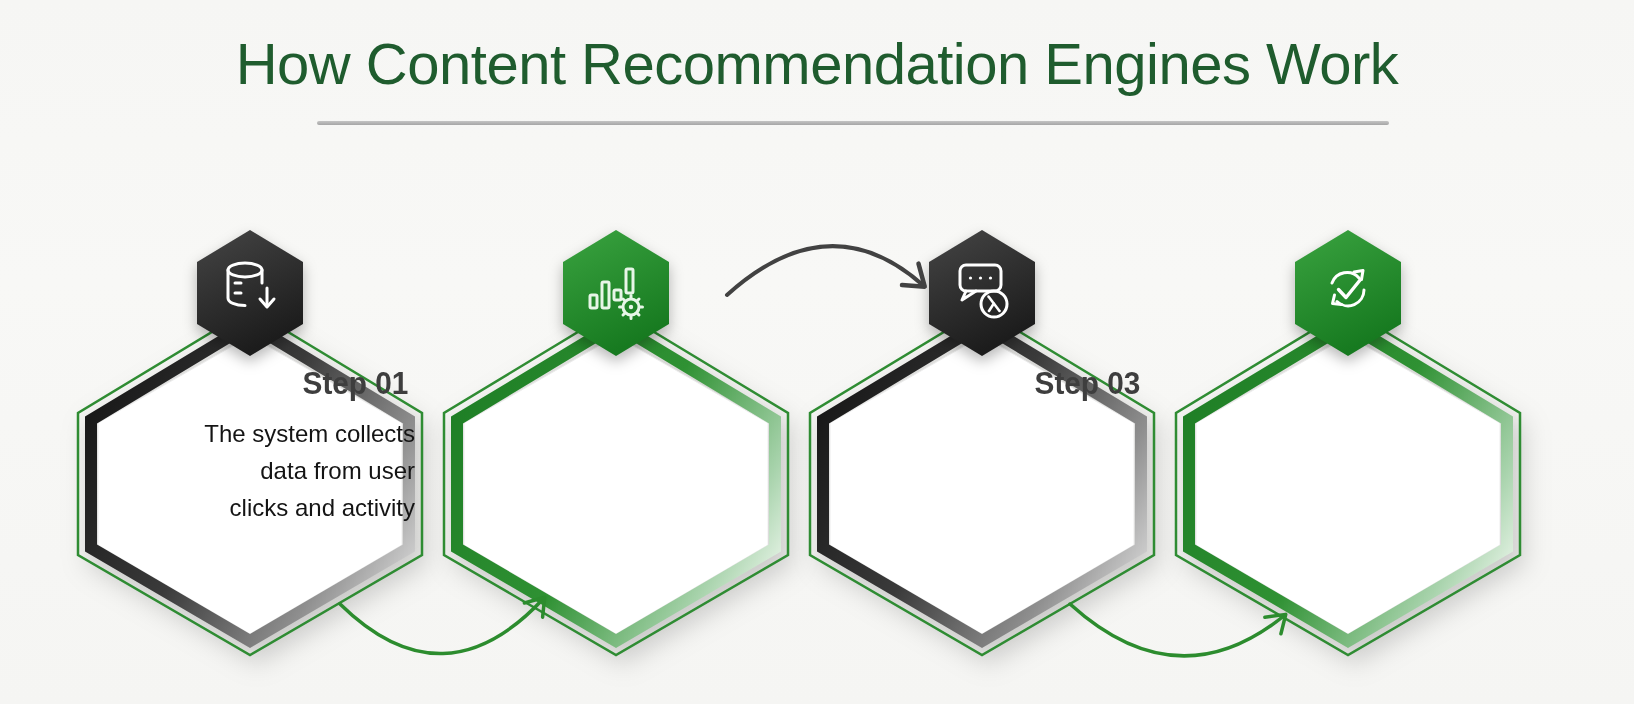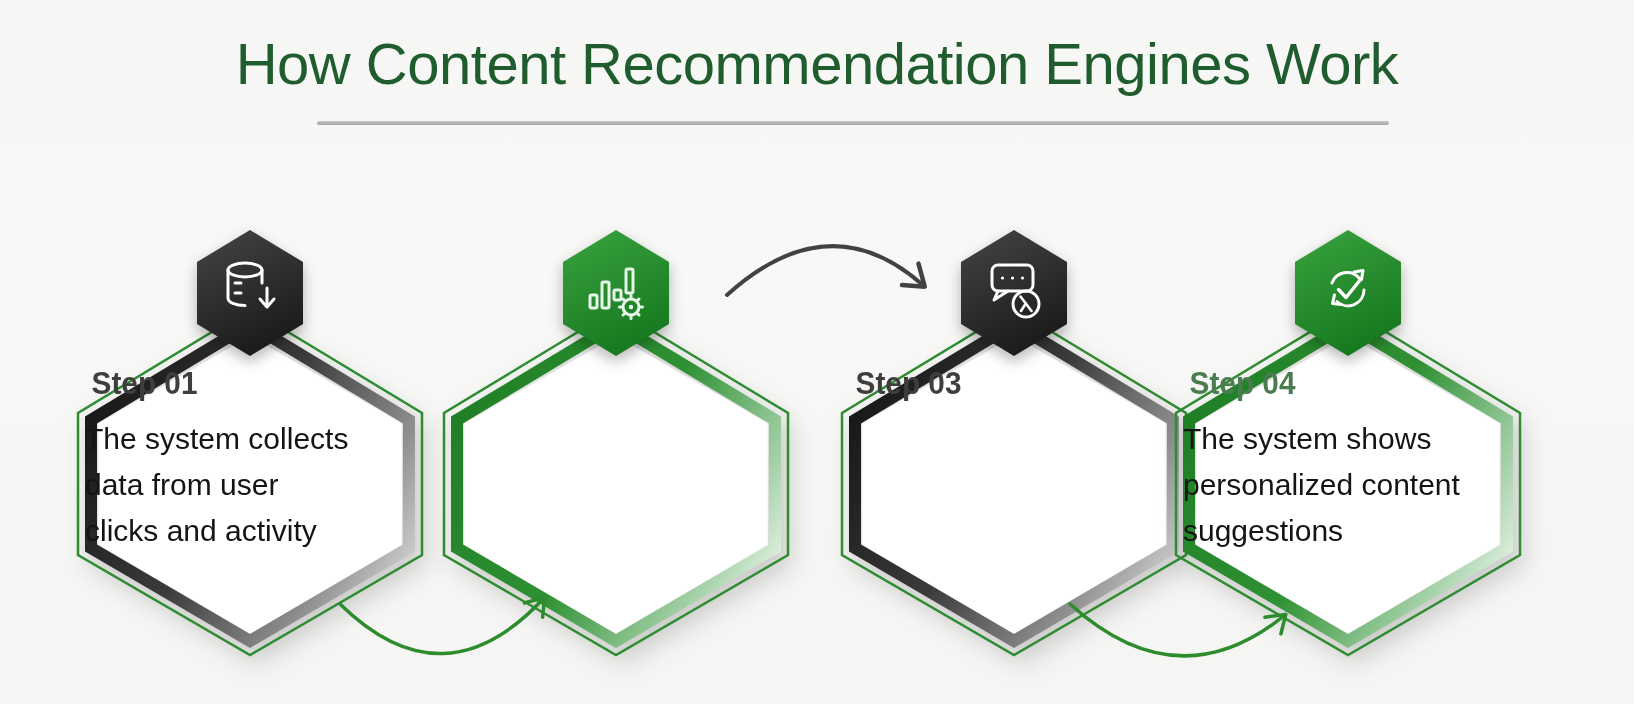--- a/index.html
+++ b/index.html
@@ -26,45 +26,45 @@
     width: 1072px; height: 4px;
     background: linear-gradient(180deg, #c4c4c4, #a6a6a6);
     border-radius: 2px;
   }
   .step-card {
     position: absolute; top: 228px;
     width: 360px; height: 440px;
   }
   .card-1 { left:   70px; }
   .card-2 { left:  436px; }
-  .card-3 { left:  834px; }
+  .card-3 { left:  802px; }
   .card-4 { left: 1168px; }
   .hex-main {
     position: absolute; left: 0; top: 78px;
     width: 360px; height: 352px;
     filter: drop-shadow(7px 11px 12px rgba(0,0,0,0.18));
   }
   .hex-badge {
     position: absolute; left: 121px; top: 0;
     width: 118px; height: 130px;
     filter: drop-shadow(0 6px 7px rgba(0,0,0,0.28));
   }
   .step-text {
     position: absolute; left: 15px; top: 138px;
-    width: 330px; text-align: left;
+    width: 330px; text-align: right;
   }
   .step-label {
     font-size: 31px; font-weight: 700; letter-spacing: 0px;
     transform: scaleX(0.96); transform-origin: center;
     margin-bottom: 14px;
   }
   .theme-dark  .step-label { color: #3e3e3e; }
   .theme-green .step-label { color: #4a7c50; }
   .step-description {
-    font-size: 30px; line-height: 1.54; color: #141414;
+    font-size: 24px; line-height: 1.54; color: #141414;
     white-space: pre-line;
   }
   .arrows-overlay {
     position: absolute; left: 0; top: 0;
     width: 1634px; height: 704px;
     pointer-events: none;
   }
   .shared-defs { position: absolute; width: 0; height: 0; }
 </style>
 </head>
@@ -185,26 +185,20 @@
     <svg class="hex-badge" viewBox="0 0 118 130">
       <polygon points="59,2 112,34 112,96 59,128 6,96 6,34" fill="url(#badge-green)"></polygon>
       <g fill="none" stroke="#ffffff" stroke-width="3" stroke-linecap="round" stroke-linejoin="round" transform="translate(29,31)">
         <path d="M14 24 A16 16 0 0 1 41 19"></path>
         <path d="M36 13 L45 11.5 L43.5 20.5"></path>
         <path d="M46 31 A16 16 0 0 1 19 42.5"></path>
         <path d="M23.5 45.5 L14.5 44.5 L16.5 36"></path>
         <path d="M20.5 30.5 L28 38.5 L42.5 20.5" stroke-width="3.4"></path>
       </g>
     </svg>
-    <div class="step-text">
-      <div class="step-label">Step 04</div>
-      <div class="step-description">The system shows
-personalized content
-suggestions</div>
-    </div>
   </div>
 
   <svg class="arrows-overlay" viewBox="0 0 1634 704">
     <path d="M727 295 Q830 202 924 286" fill="none" stroke="#424242" stroke-width="4" stroke-linecap="round" marker-end="url(#ah-dark)"></path>
     <path d="M340 604 Q444 706 544 598" fill="none" stroke="#2c8c2e" stroke-width="3.5" stroke-linecap="round" marker-end="url(#ah-green)"></path>
     <path d="M1070 604 Q1178 702 1285 615" fill="none" stroke="#2c8c2e" stroke-width="3.5" stroke-linecap="round" marker-end="url(#ah-green)"></path>
   </svg>
 
 </div>
 

